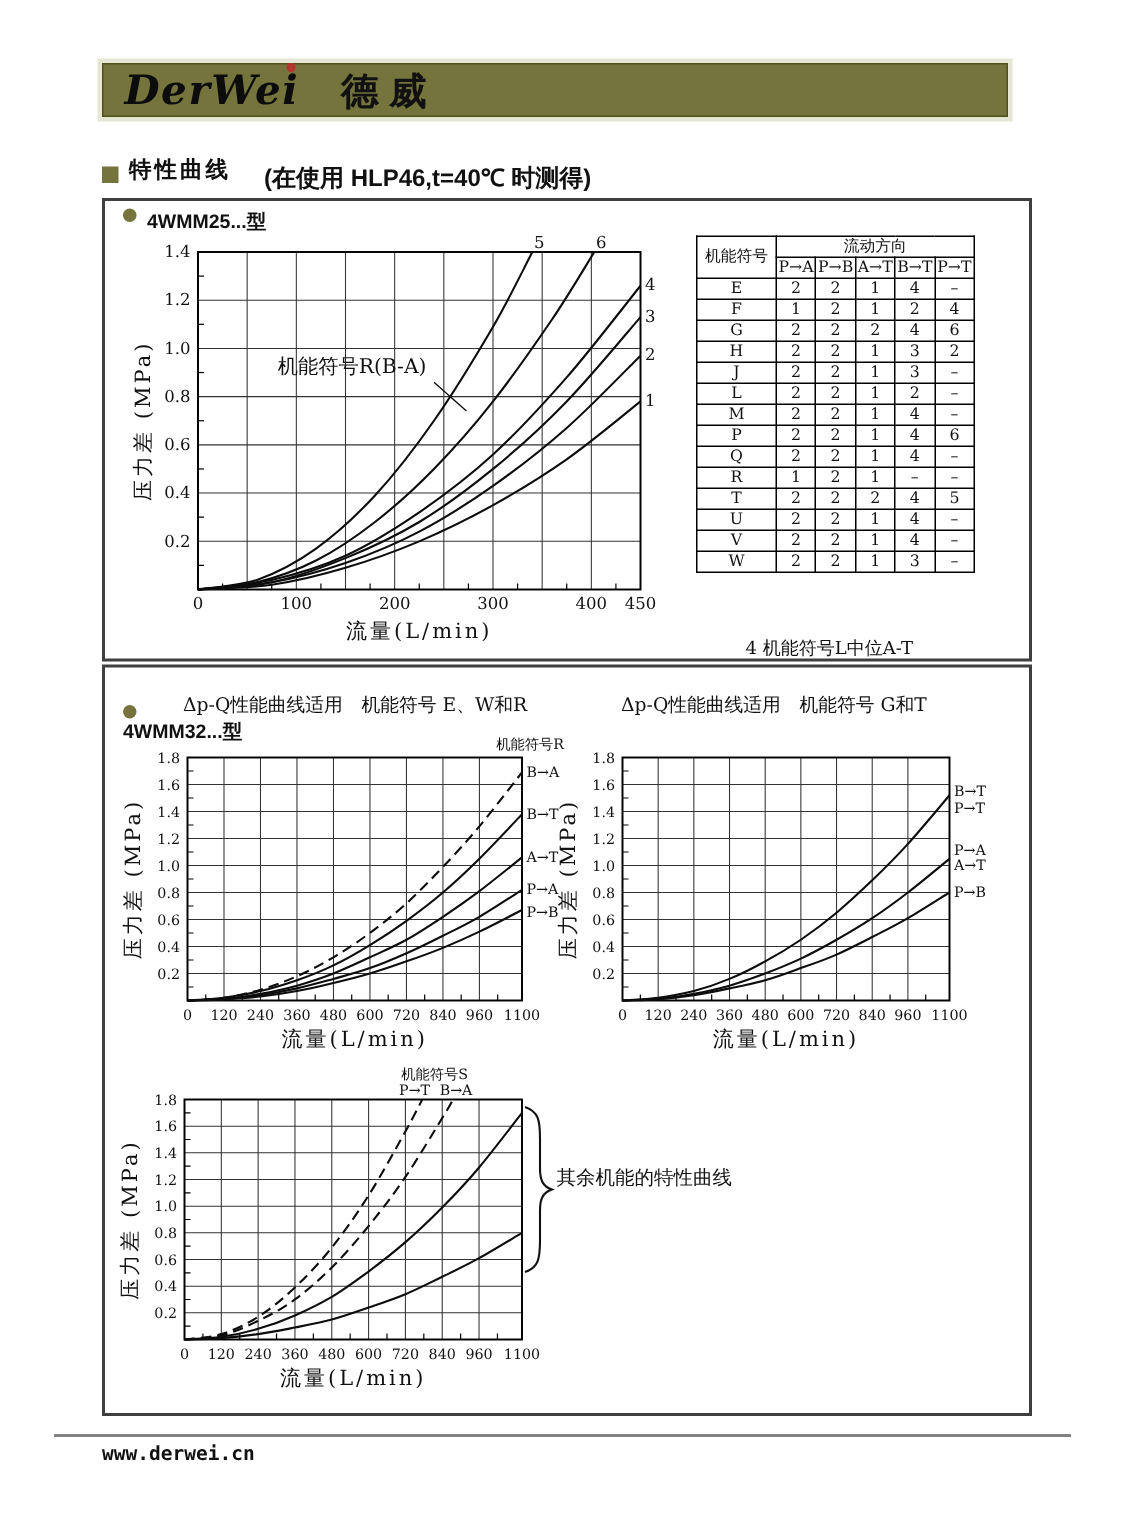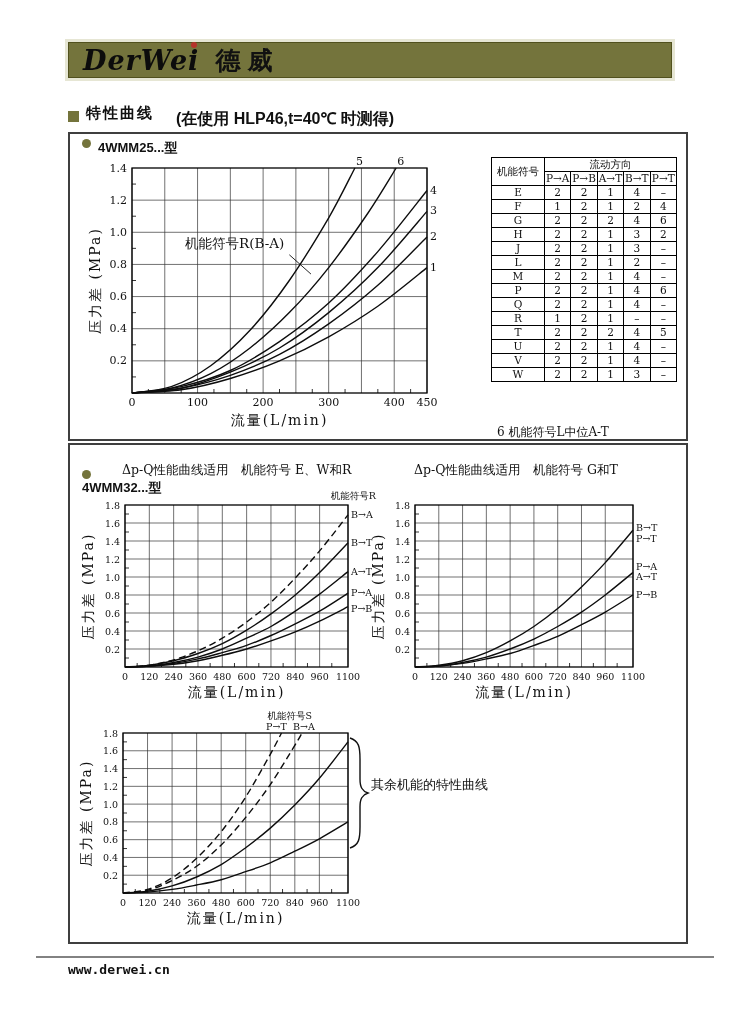--- a/index.html
+++ b/index.html
@@ -9,21 +9,21 @@
 
   
   #banner{left:68px;top:42px;width:604px;height:36px;background:#74743c;
           border:1px solid #51511e;box-shadow:0 0 0 3px #e6e6d4;
           display:flex;align-items:center;padding-left:14px;box-sizing:border-box;}
   .logo-latin{font-family:"DejaVu Serif",serif;font-style:italic;font-weight:bold;
               font-size:27px;color:#0c0c0c;letter-spacing:1px;position:relative;line-height:1;}
   .logo-dot{position:absolute;width:6px;height:6px;border-radius:50%;background:#b5342b;
             right:2px;top:-5px;}
   .logo-cn{font-family:"DejaVu Serif",serif;font-weight:bold;font-size:25px;
-           margin-left:16px;letter-spacing:7px;line-height:1;}
+           margin-left:28px;letter-spacing:7px;line-height:1;}
 
   
   #title-square{left:68px;top:111px;width:11px;height:11px;background:#74743c;}
   #main-title{left:86px;top:104px;font-size:15px;font-weight:bold;letter-spacing:2px;}
   #main-title-note{left:176px;top:107px;font-size:16px;font-weight:bold;}
 
   
   .sec-box{border:2px solid #3f3f3f;box-sizing:border-box;background:#fff;}
   #box1{left:68px;top:132px;width:620px;height:309px;}
   #box2{left:68px;top:443px;width:620px;height:501px;}
@@ -40,21 +40,21 @@
   
   svg text{fill:#111;font-family:"DejaVu Serif",serif;}
   .tick{font-size:9.5px;}
   #chart-main .tick{font-size:11px;}
   .axis-title{font-size:14px;letter-spacing:2px;}
   .curve-label{font-size:9.5px;}
   #chart-main .curve-label{font-size:11px;}
   .annot{font-size:13.5px;}
 
   
-  #table-wrap{left:491px;top:157px;}
+  #table-wrap{left:464px;top:157px;}
   #flow-table{border-collapse:collapse;table-layout:fixed;width:186px;
               font-family:"DejaVu Serif",serif;font-size:10.5px;}
   #flow-table th,#flow-table td{border:1px solid #000;text-align:center;padding:0;
               height:13px;line-height:13px;font-weight:normal;overflow:hidden;}
   #flow-table .sym-col{width:52px;}
   #table-notes{left:497px;top:392px;font-family:"DejaVu Serif",serif;font-size:12px;line-height:16px;white-space:pre;}
 
   
   #brace{left:346px;top:737px;}
   #brace-label{left:371px;top:776px;font-family:Liberation Mono, monospace;font-size:13px;text-align:center;}
@@ -278,21 +278,21 @@
             <td>2</td>
             <td>2</td>
             <td>1</td>
             <td>3</td>
             <td>–</td>
           </tr>
         </tbody>
     </table>
   </div>
   <div class="abs" id="table-notes">
-    <div>6 机能符号L中位A-T</div>
+    <div>4 机能符号L中位A-T</div>
     <div>6 机能符号U中位B-T</div>
   </div>
 
   <div class="abs sec-box" id="box2"></div>
   <div class="abs sec-head" id="sec2-head">
     <span class="bullet"></span>
     <span>4WMM32...型</span>
   </div>
   <div class="abs subtitle" id="subtitle-left">Δp-Q性能曲线适用　机能符号 E、W和R</div>
   <div class="abs subtitle" id="subtitle-right">Δp-Q性能曲线适用　机能符号 G和T</div>

